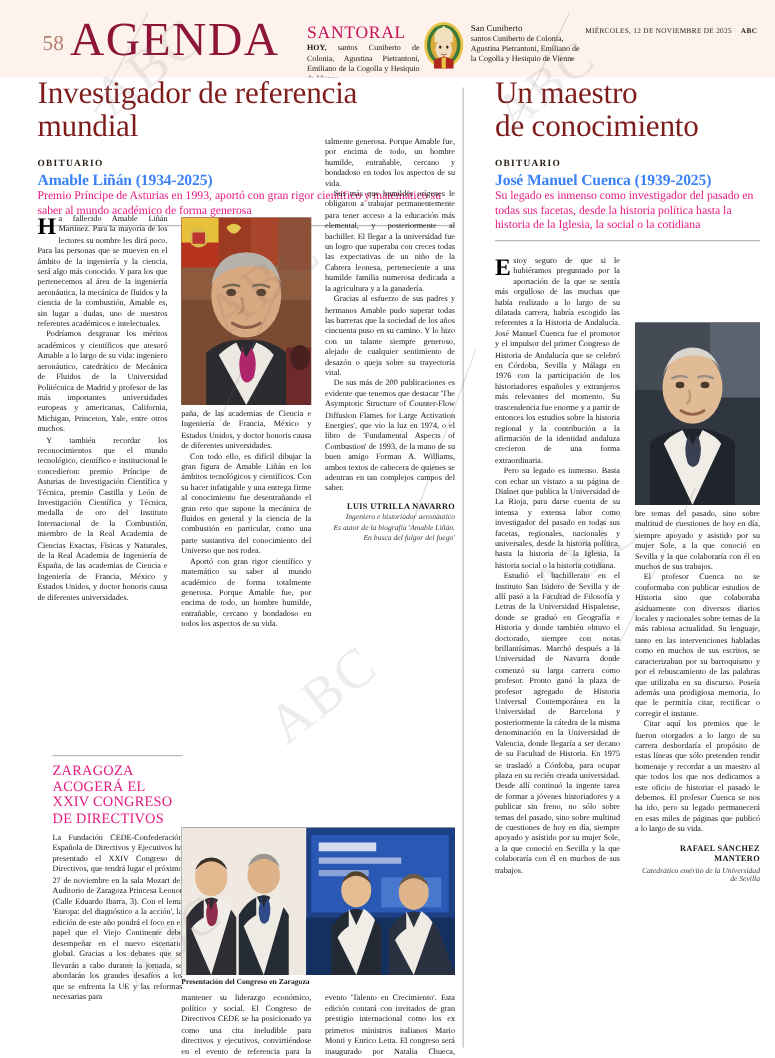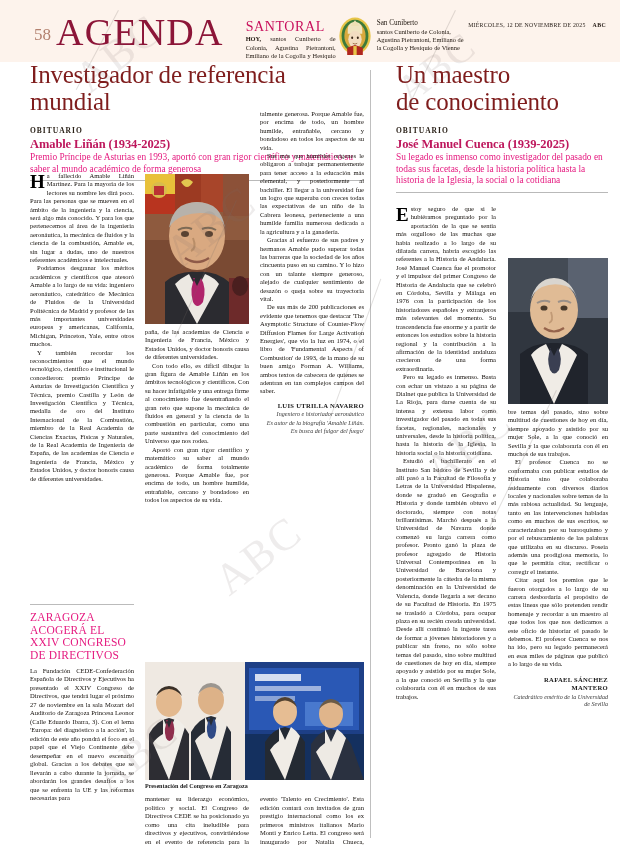--- a/index.html
+++ b/index.html
@@ -155,21 +155,21 @@
     font-size: 7.5px;
     font-weight: bold;
     letter-spacing: 1px;
     color: #2a2118;
     margin-top: 11px;
   }
   .sub-name {
     font-family: "Liberation Serif", serif;
     font-weight: bold;
     font-size: 12.5px;
-    color: #be185d;
+    color: #3b82f6;
     margin-top: 2px;
     line-height: 1.12;
     letter-spacing: -0.1px;
   }
   .standfirst {
     font-family: "Liberation Serif", serif;
     font-size: 9.4px;
     line-height: 1.23;
     color: #e5197f;
     margin-top: 1px;
@@ -229,21 +229,21 @@
     top: 112px;
     width: 104px;
     height: 150px;
     overflow: hidden;
     background: #6e4230;
   }
 
   
   .sidebox {
     position: absolute;
-    left: 0;
+    left: 12px;
     top: 542px;
     width: 104px;
   }
   .sidebox-rule {
     height: 1px;
     background: #bbb;
     margin-bottom: 6px;
   }
   .sidebox-title {
     font-family: "Liberation Serif", serif;

